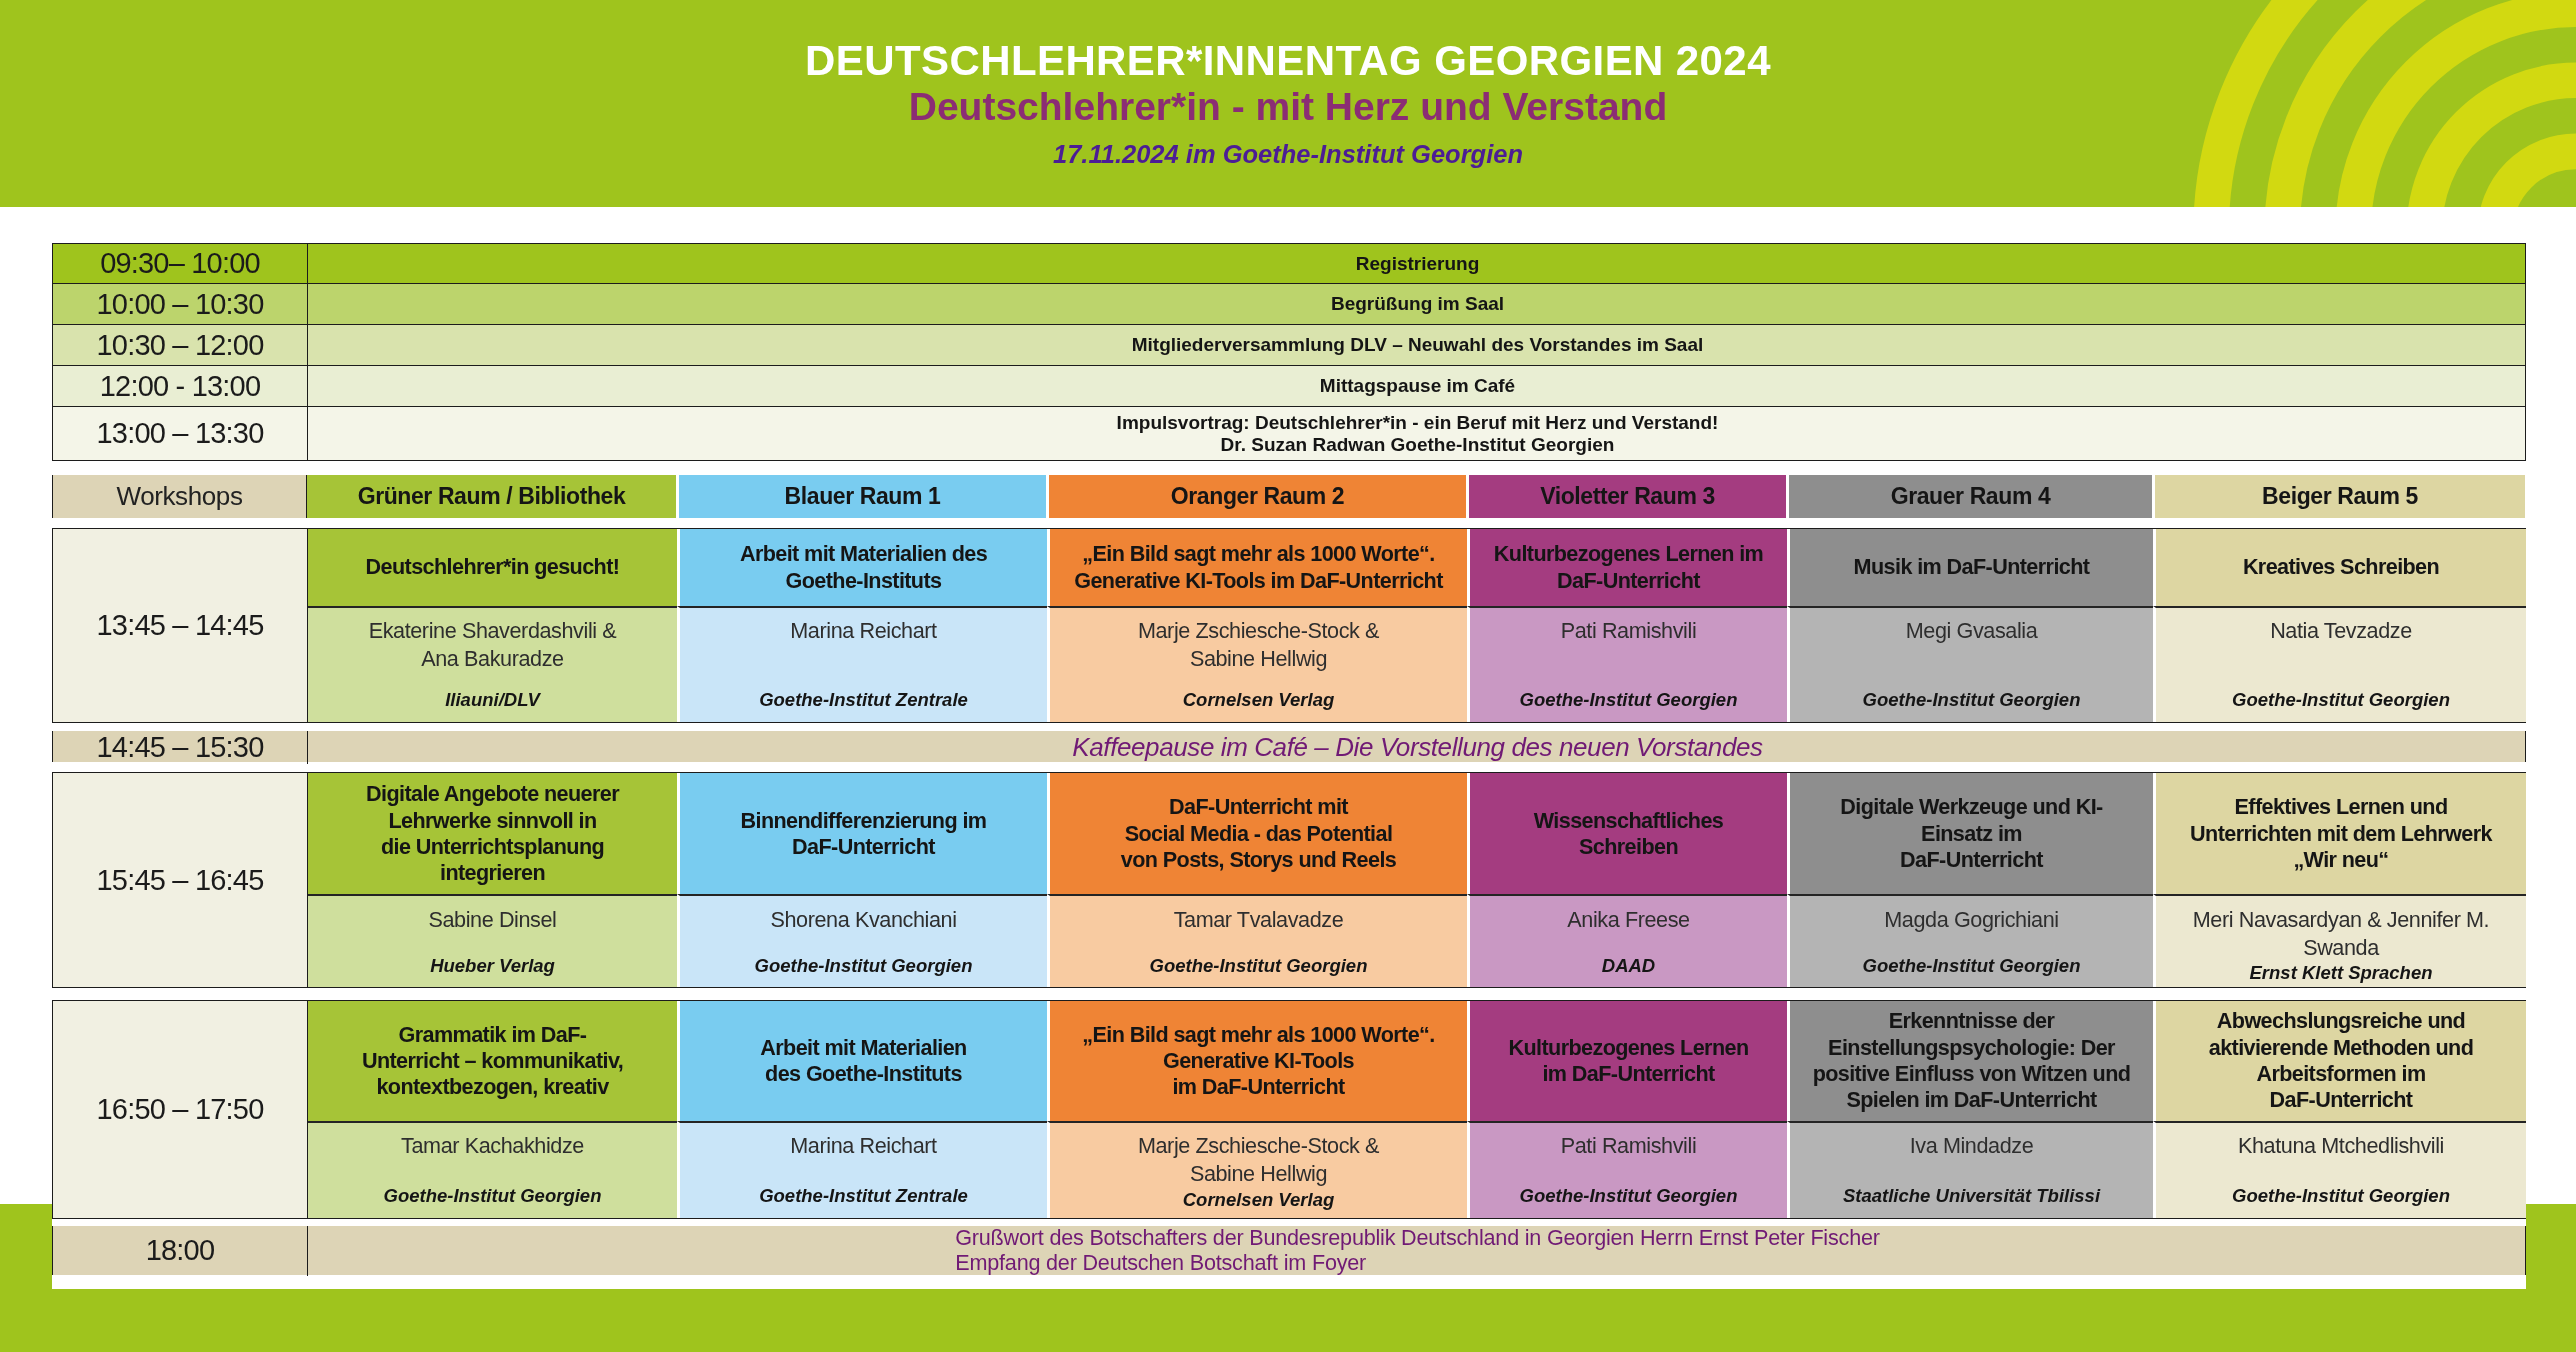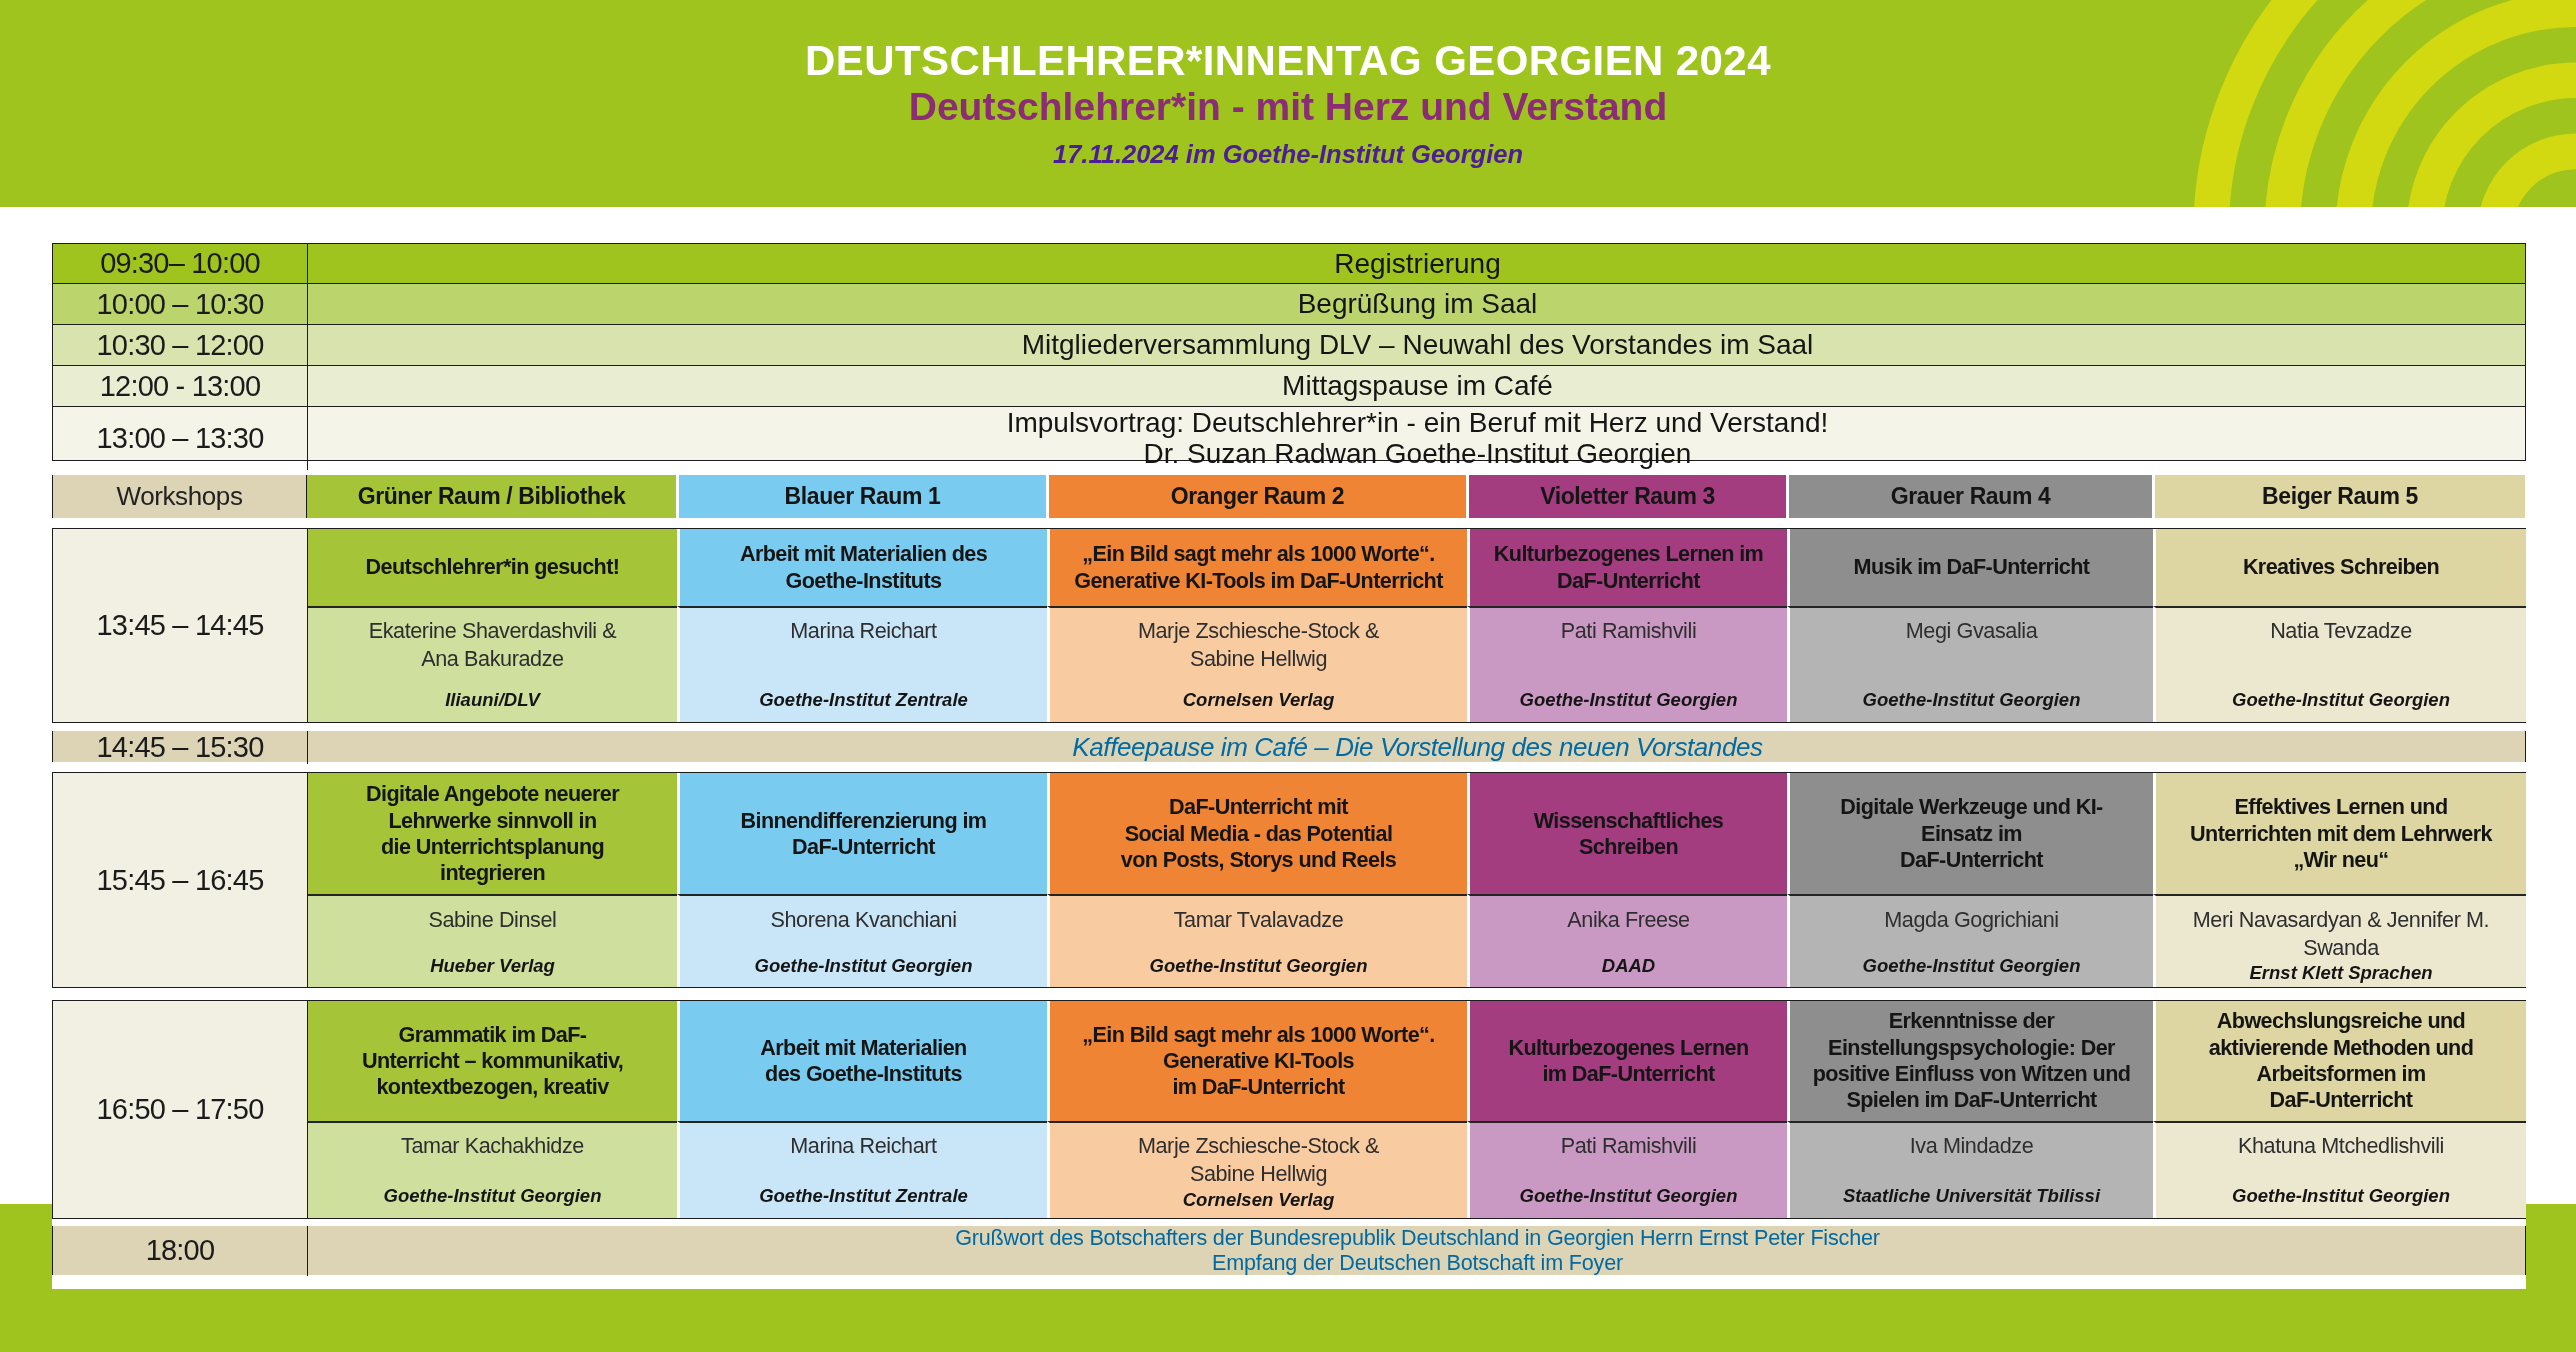--- a/index.html
+++ b/index.html
@@ -49,21 +49,21 @@
   .mrow{display:grid;grid-template-columns:255px 2219px;border-bottom:1.5px solid var(--line,#1c1c1c)}
   .mrow:last-child{border-bottom:none}
   .mr1{height:39px}.mr2{height:40px}.mr3{height:40px}.mr4{height:40px}.mr5{height:53px}
   .bg1{background:var(--row_green_1,#9fc41d)}
   .bg2{background:var(--row_green_2,#bcd46c)}
   .bg3{background:var(--row_green_3,#d9e3ad)}
   .bg4{background:var(--row_green_4,#e9eed3)}
   .bg5{background:var(--row_green_5,#f4f5e8)}
   .mtime{border-right:1.5px solid var(--line,#1c1c1c);display:flex;align-items:center;justify-content:center}
   .mlabel{display:flex;align-items:center;justify-content:center;text-align:center;
-          font-weight:normal;font-size:28px;line-height:1.12;white-space:pre-line}
+          font-weight:bold;font-size:19px;line-height:1.12;white-space:pre-line}
 
   .wshead{margin-top:14px;height:43px}
   .wslabel{background:var(--beige_band,#ddd4b6);border-left:1.5px solid var(--line,#1c1c1c);
            border-right:1.5px solid var(--line,#1c1c1c);
            display:flex;align-items:center;justify-content:center;font-size:26px;color:#222;letter-spacing:-0.4px}
   .roomhead{display:flex;align-items:center;justify-content:center;font-weight:bold;font-size:23px;letter-spacing:-0.4px}
 
   .session{border:1.5px solid var(--line,#1c1c1c)}
   .s1{margin-top:10px;grid-template-rows:77px 116px}
   .s2{margin-top:10.8px;grid-template-rows:121px 93px}
@@ -84,22 +84,22 @@
   .tOrange{background:var(--room_orange,#ef8435)} .pOrange{background:var(--room_orange_light,#f8cba1)}
   .tViolet{background:var(--room_violet,#a43c80)} .pViolet{background:var(--room_violet_light,#c998c3)}
   .tGray{background:var(--room_gray,#8e8e8e)}     .pGray{background:var(--room_gray_light,#b4b4b4)}
   .tBeige{background:var(--room_beige,#ddd6a2)}   .pBeige{background:var(--room_beige_light,#ece8d0)}
 
   .breakrow{display:grid;grid-template-columns:255px 2219px;background:var(--beige_band,#ddd4b6);
             border-left:1.5px solid var(--line,#1c1c1c);border-right:1.5px solid var(--line,#1c1c1c)}
   .coffee{margin-top:7.7px;height:31px}
   .evening{margin-top:7px;height:49px}
   .brtime{border-right:1.5px solid var(--line,#1c1c1c);display:flex;align-items:center;justify-content:center}
-  .brlabel{display:flex;align-items:center;justify-content:center;text-align:center;
-           font-style:italic;font-size:26px;letter-spacing:-0.4px;color:#0369a1}
+  .brlabel{display:flex;align-items:center;justify-content:center;text-align:left;
+           font-style:italic;font-size:26px;letter-spacing:-0.4px;color:#701a75}
   .evlabel{font-style:normal;font-size:21.6px;line-height:1.15;white-space:pre-line;letter-spacing:-0.2px}
 
   
   .footer{position:absolute;left:0;top:1289px;width:2576px;height:63px;background:var(--brand_green,#9fc41d)}
   .strip{position:absolute;top:1204px;height:85px;background:var(--brand_green,#9fc41d)}
   .stripL{left:0;width:52px}
   .stripR{left:2526px;width:50px}
 </style>
 </head>
 <body>

